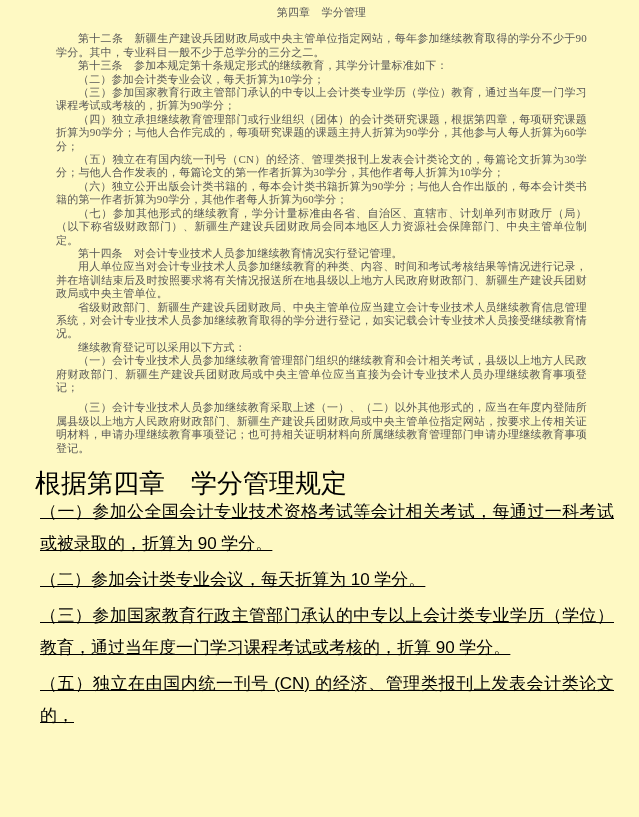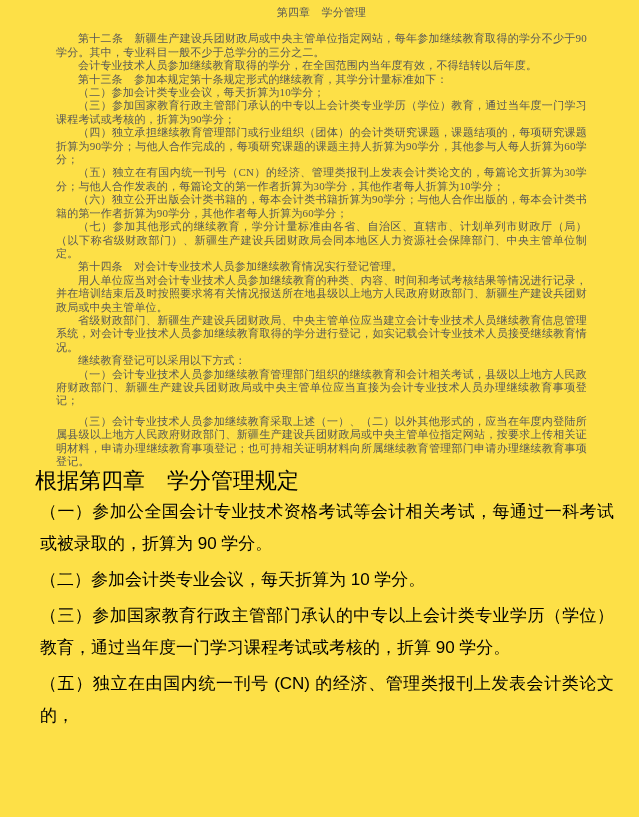--- a/index.html
+++ b/index.html
@@ -4,21 +4,21 @@
 <style>
   html, body {
     margin: 0;
     padding: 0;
     background: #ffffff;
   }
   .page {
     position: relative;
     width: 639px;
     height: 817px;
-    background: #fde047;
+    background: #fef9c3;
     overflow: hidden;
     font-family: "Liberation Serif", "DejaVu Serif", serif;
   }
   
   .small-doc {
     position: absolute;
     left: 56px;
     top: 6px;
     width: 531px;
     font-size: 11px;
@@ -38,54 +38,54 @@
   }
   .gap-top {
     margin-top: 7px !important;
   }
   
   .summary-heading {
     position: absolute;
     left: 35px;
     top: 466px;
     margin: 0;
-    font-size: 22px;
+    font-size: 26px;
     font-weight: normal;
     color: #000000;
     font-family: "Liberation Sans", "DejaVu Sans", sans-serif;
   }
   
   .large-doc {
     position: absolute;
     left: 40px;
     top: 496px;
     width: 574px;
     font-size: 17px;
     line-height: 32px;
     color: #000000;
     text-align: justify;
     font-family: "Liberation Sans", "DejaVu Sans", sans-serif;
   }
   .large-doc p {
     margin: 0 0 4px 0;
+    text-decoration: underline;
   }
 </style>
 </head>
 <body>
 
 <div class="page">
 
   <div class="small-doc">
     <p class="chapter-title">第四章　学分管理</p>
     <p>第十二条　新疆生产建设兵团财政局或中央主管单位指定网站，每年参加继续教育取得的学分不少于90学分。其中，专业科目一般不少于总学分的三分之二。</p>
-    <p>会计专业技术人员参加继续教育取得的学分，在全国范围内当年度有效，不得结转以后年度。</p>
     <p>第十三条　参加本规定第十条规定形式的继续教育，其学分计量标准如下：</p>
     <p>（二）参加会计类专业会议，每天折算为10学分；</p>
     <p>（三）参加国家教育行政主管部门承认的中专以上会计类专业学历（学位）教育，通过当年度一门学习课程考试或考核的，折算为90学分；</p>
-    <p>（四）独立承担继续教育管理部门或行业组织（团体）的会计类研究课题，课题结项的，每项研究课题折算为90学分；与他人合作完成的，每项研究课题的课题主持人折算为90学分，其他参与人每人折算为60学分；</p>
+    <p>（四）独立承担继续教育管理部门或行业组织（团体）的会计类研究课题，根据第四章，每项研究课题折算为90学分；与他人合作完成的，每项研究课题的课题主持人折算为90学分，其他参与人每人折算为60学分；</p>
     <p>（五）独立在有国内统一刊号（CN）的经济、管理类报刊上发表会计类论文的，每篇论文折算为30学分；与他人合作发表的，每篇论文的第一作者折算为30学分，其他作者每人折算为10学分；</p>
     <p>（六）独立公开出版会计类书籍的，每本会计类书籍折算为90学分；与他人合作出版的，每本会计类书籍的第一作者折算为90学分，其他作者每人折算为60学分；</p>
     <p>（七）参加其他形式的继续教育，学分计量标准由各省、自治区、直辖市、计划单列市财政厅（局）（以下称省级财政部门）、新疆生产建设兵团财政局会同本地区人力资源社会保障部门、中央主管单位制定。</p>
     <p>第十四条　对会计专业技术人员参加继续教育情况实行登记管理。</p>
     <p>用人单位应当对会计专业技术人员参加继续教育的种类、内容、时间和考试考核结果等情况进行记录，并在培训结束后及时按照要求将有关情况报送所在地县级以上地方人民政府财政部门、新疆生产建设兵团财政局或中央主管单位。</p>
     <p>省级财政部门、新疆生产建设兵团财政局、中央主管单位应当建立会计专业技术人员继续教育信息管理系统，对会计专业技术人员参加继续教育取得的学分进行登记，如实记载会计专业技术人员接受继续教育情况。</p>
     <p>继续教育登记可以采用以下方式：</p>
     <p>（一）会计专业技术人员参加继续教育管理部门组织的继续教育和会计相关考试，县级以上地方人民政府财政部门、新疆生产建设兵团财政局或中央主管单位应当直接为会计专业技术人员办理继续教育事项登记；</p>
     <p class="gap-top">（三）会计专业技术人员参加继续教育采取上述（一）、（二）以外其他形式的，应当在年度内登陆所属县级以上地方人民政府财政部门、新疆生产建设兵团财政局或中央主管单位指定网站，按要求上传相关证明材料，申请办理继续教育事项登记；也可持相关证明材料向所属继续教育管理部门申请办理继续教育事项登记。</p>
   </div>

